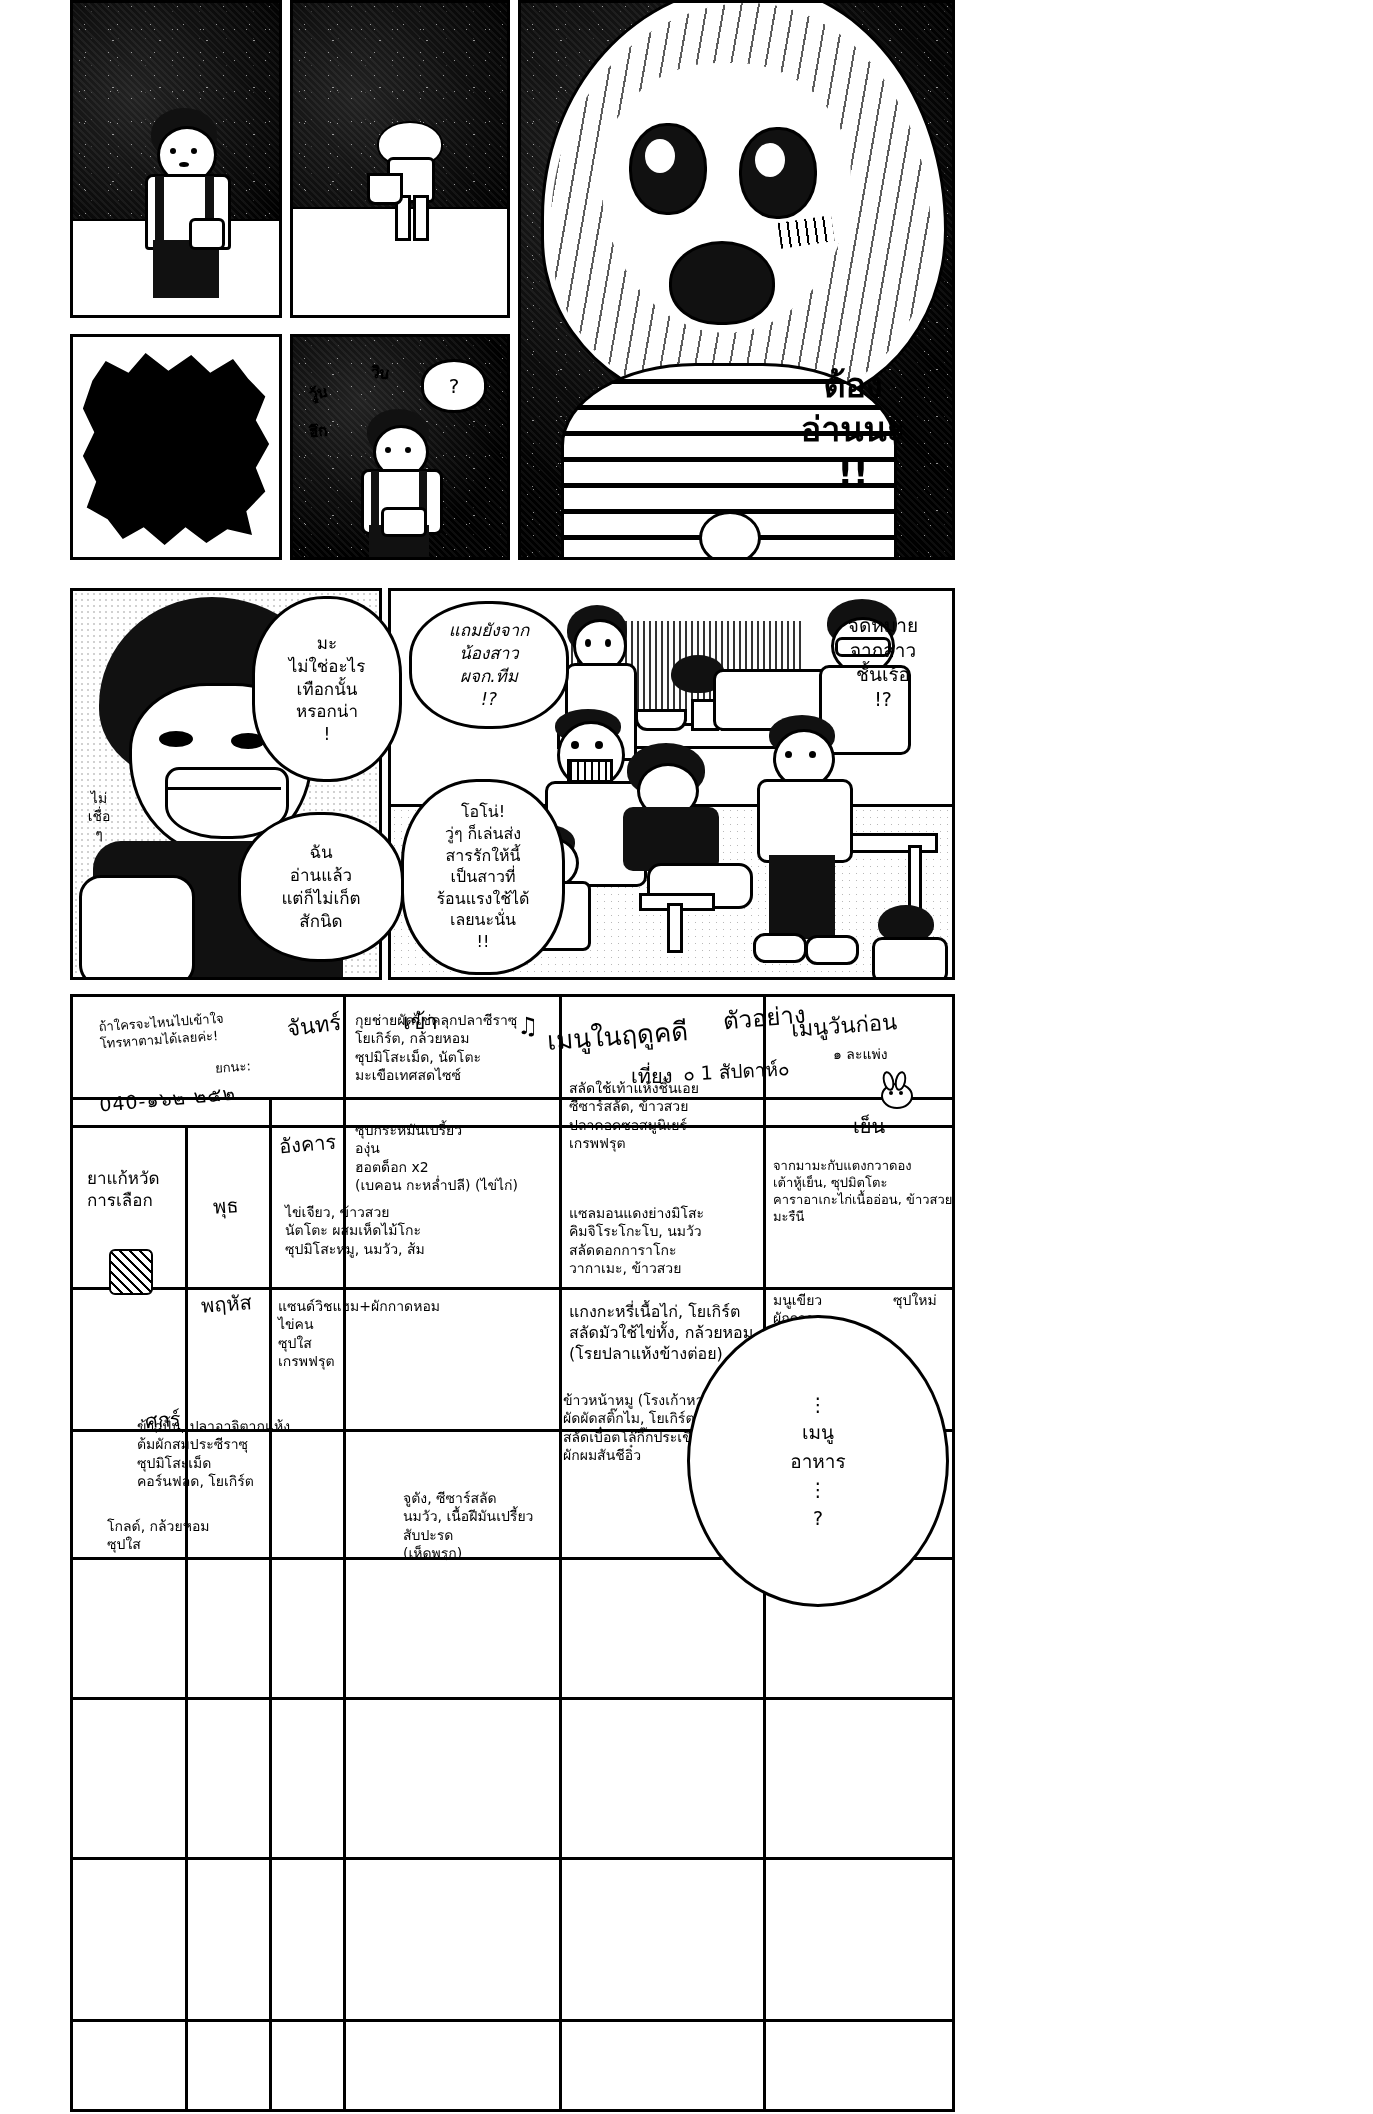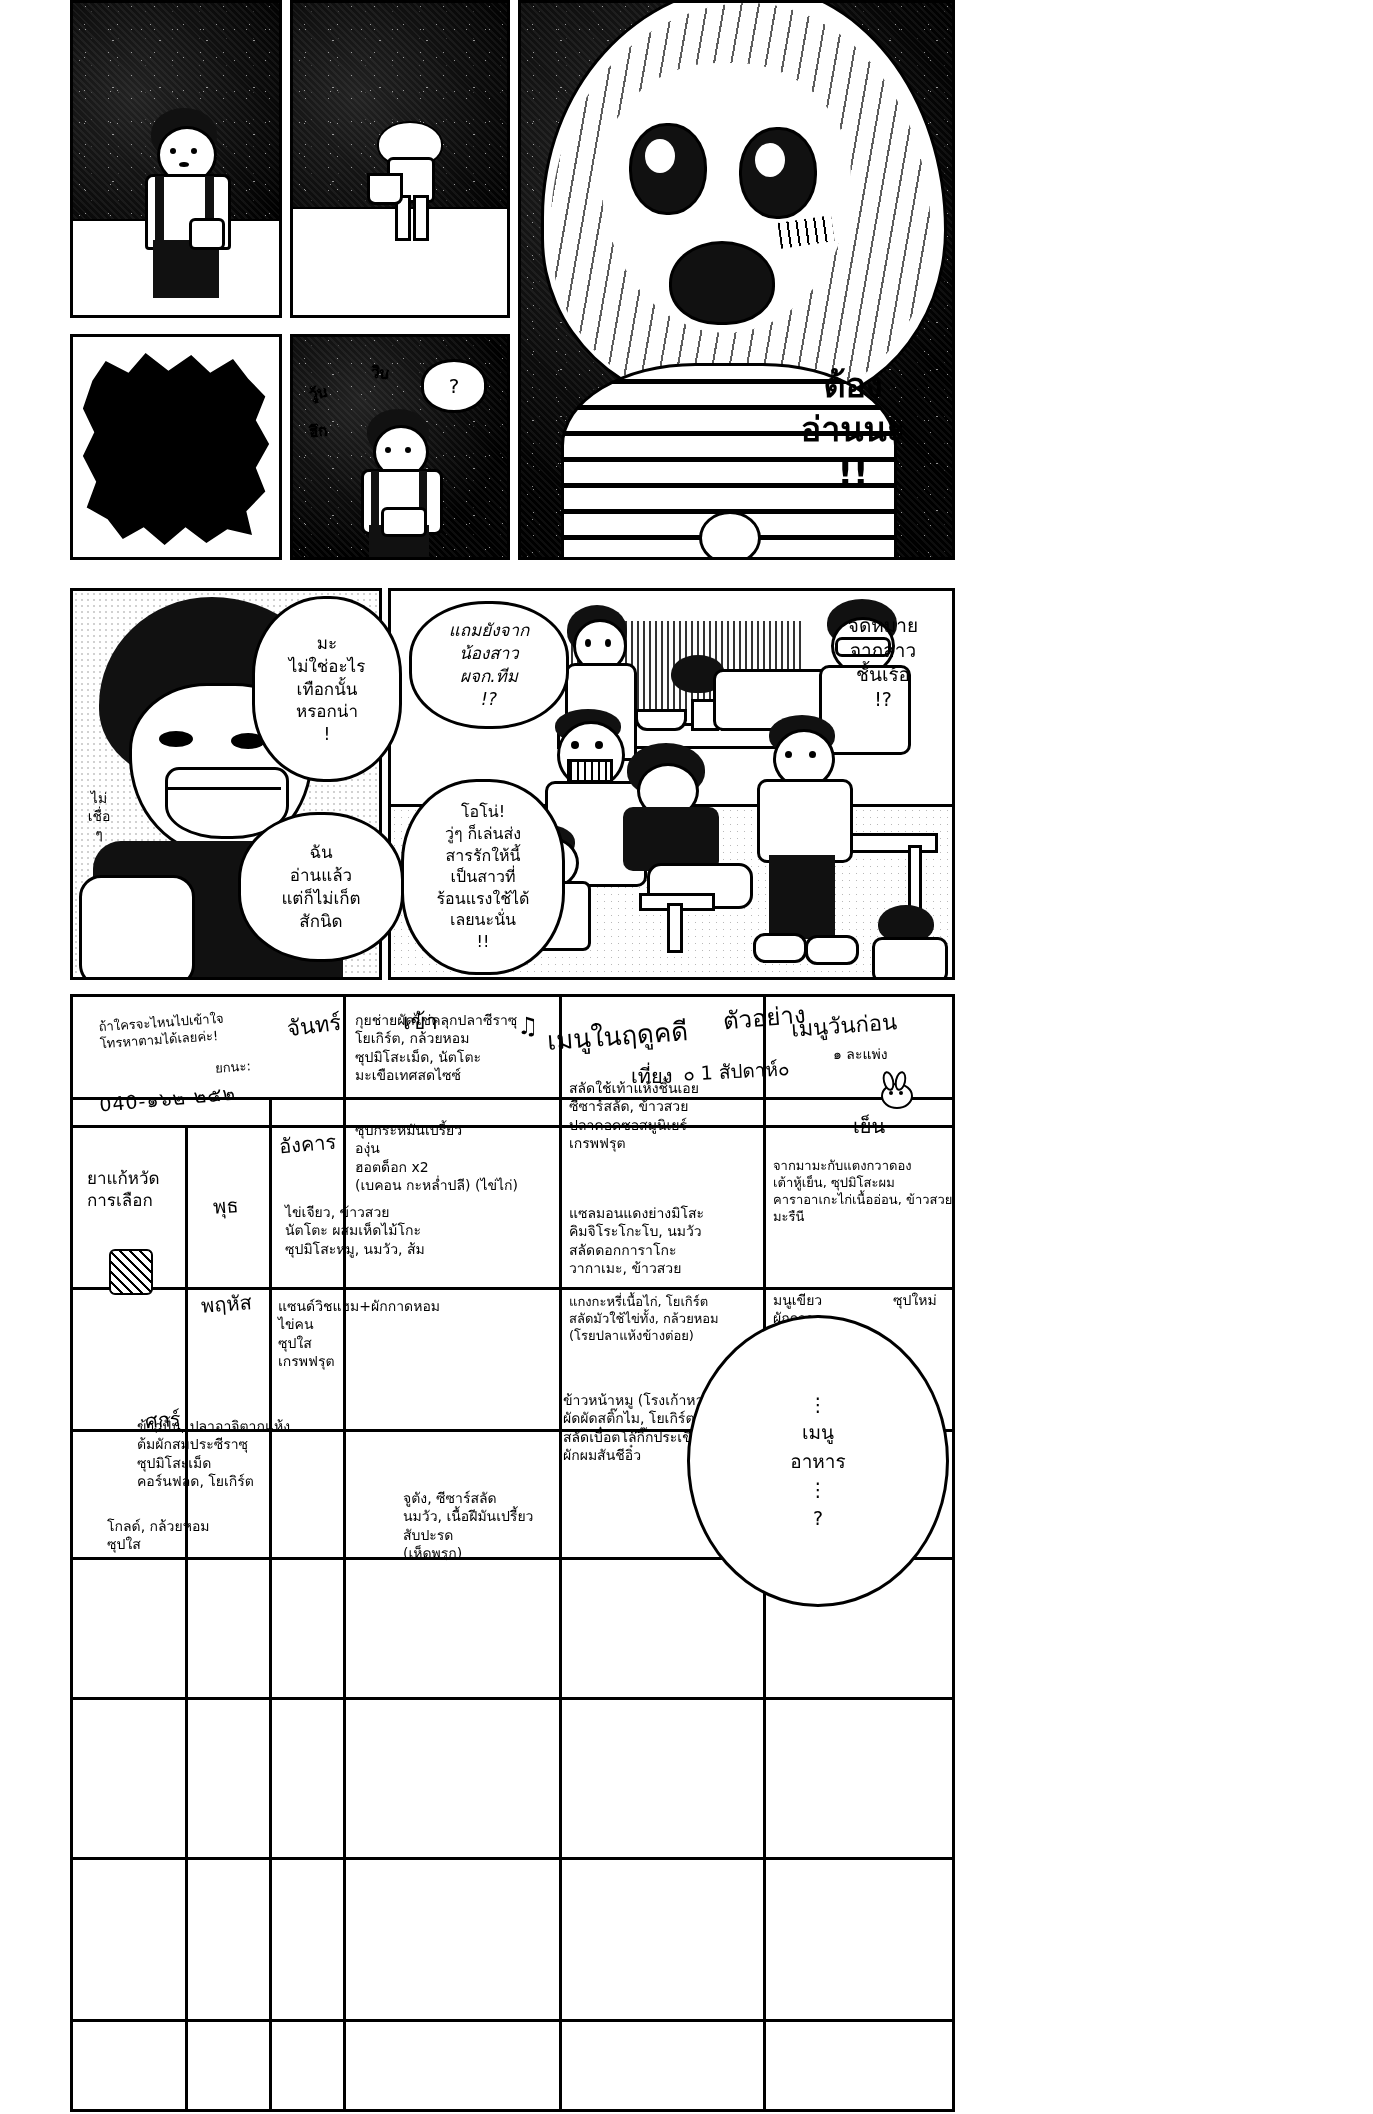--- a/index.html
+++ b/index.html
@@ -368,37 +368,37 @@
 
     <div class="cell" style="left:282px;top:14px;width:200px;font-size:14px;white-space:pre-line;">กุยช่ายผัดไข่คลุกปลาซีราซุ
 โยเกิร์ต, กล้วยหอม
 ซุปมิโสะเม็ด, นัตโตะ
 มะเขือเทศสดไซซ์</div>
     <div class="cell" style="left:496px;top:82px;width:190px;font-size:14px;white-space:pre-line;">สลัดใช้เท้าแห้งชิ้นเอย
 ซีซาร์สลัด, ข้าวสวย
 ปลาคอดซอสมูนิเยร์
 เกรพฟรุต</div>
     <div class="cell" style="left:700px;top:160px;width:180px;font-size:13px;white-space:pre-line;">จากมามะกับแตงกวาดอง
-เต้าหู้เย็น, ซุปมิโสะผม
+เต้าหู้เย็น, ซุปมิตโตะ
 คาราอาเกะไก่เนื้ออ่อน, ข้าวสวย
 มะรืนี</div>
 
     <div class="cell" style="left:282px;top:124px;width:200px;font-size:14px;white-space:pre-line;">ซุปกระหมันเปรี้ยว
 องุ่น
 ฮอตด็อก x2
 (เบคอน กะหล่ำปลี) (ไข่ไก่)</div>
     <div class="cell" style="left:496px;top:196px;width:190px;font-size:14px;white-space:pre-line;margin-top:11px;">แซลมอนแดงย่างมิโสะ
 คิมจิโระโกะโบ, นมวัว
 สลัดดอกการาโกะ
 วากาเมะ, ข้าวสวย</div>
 
     <div class="cell" style="left:212px;top:206px;width:232px;font-size:14px;white-space:pre-line;">ไข่เจียว, ข้าวสวย
 นัตโตะ ผสมเห็ดไม้โกะ
 ซุปมิโสะหมู, นมวัว, ส้ม</div>
-    <div class="cell" style="left:496px;top:296px;width:198px;font-size:13px;white-space:pre-line;">แกงกะหรี่เนื้อไก่, โยเกิร์ต
+    <div class="cell" style="left:496px;top:304px;width:198px;font-size:16px;white-space:pre-line;">แกงกะหรี่เนื้อไก่, โยเกิร์ต
 สลัดมัวใช้ไข่ทั้ง, กล้วยหอม
 (โรยปลาแห้งข้างต่อย)</div>
     <div class="cell" style="left:700px;top:294px;width:150px;font-size:14px;white-space:pre-line;">มนูเขียว
 ผักกวาด</div>
 
     <div class="cell" style="left:196px;top:300px;width:242px;font-size:14px;white-space:pre-line;margin-left:9px;">แซนด์วิชแฮม+ผักกาดหอม
 ไข่คน
 ซุปใส
 เกรพฟรุต</div>
     <div class="cell" style="left:490px;top:394px;width:212px;font-size:14px;white-space:pre-line;">ข้าวหน้าหมู (โรงเก้าหาโตดอง)

